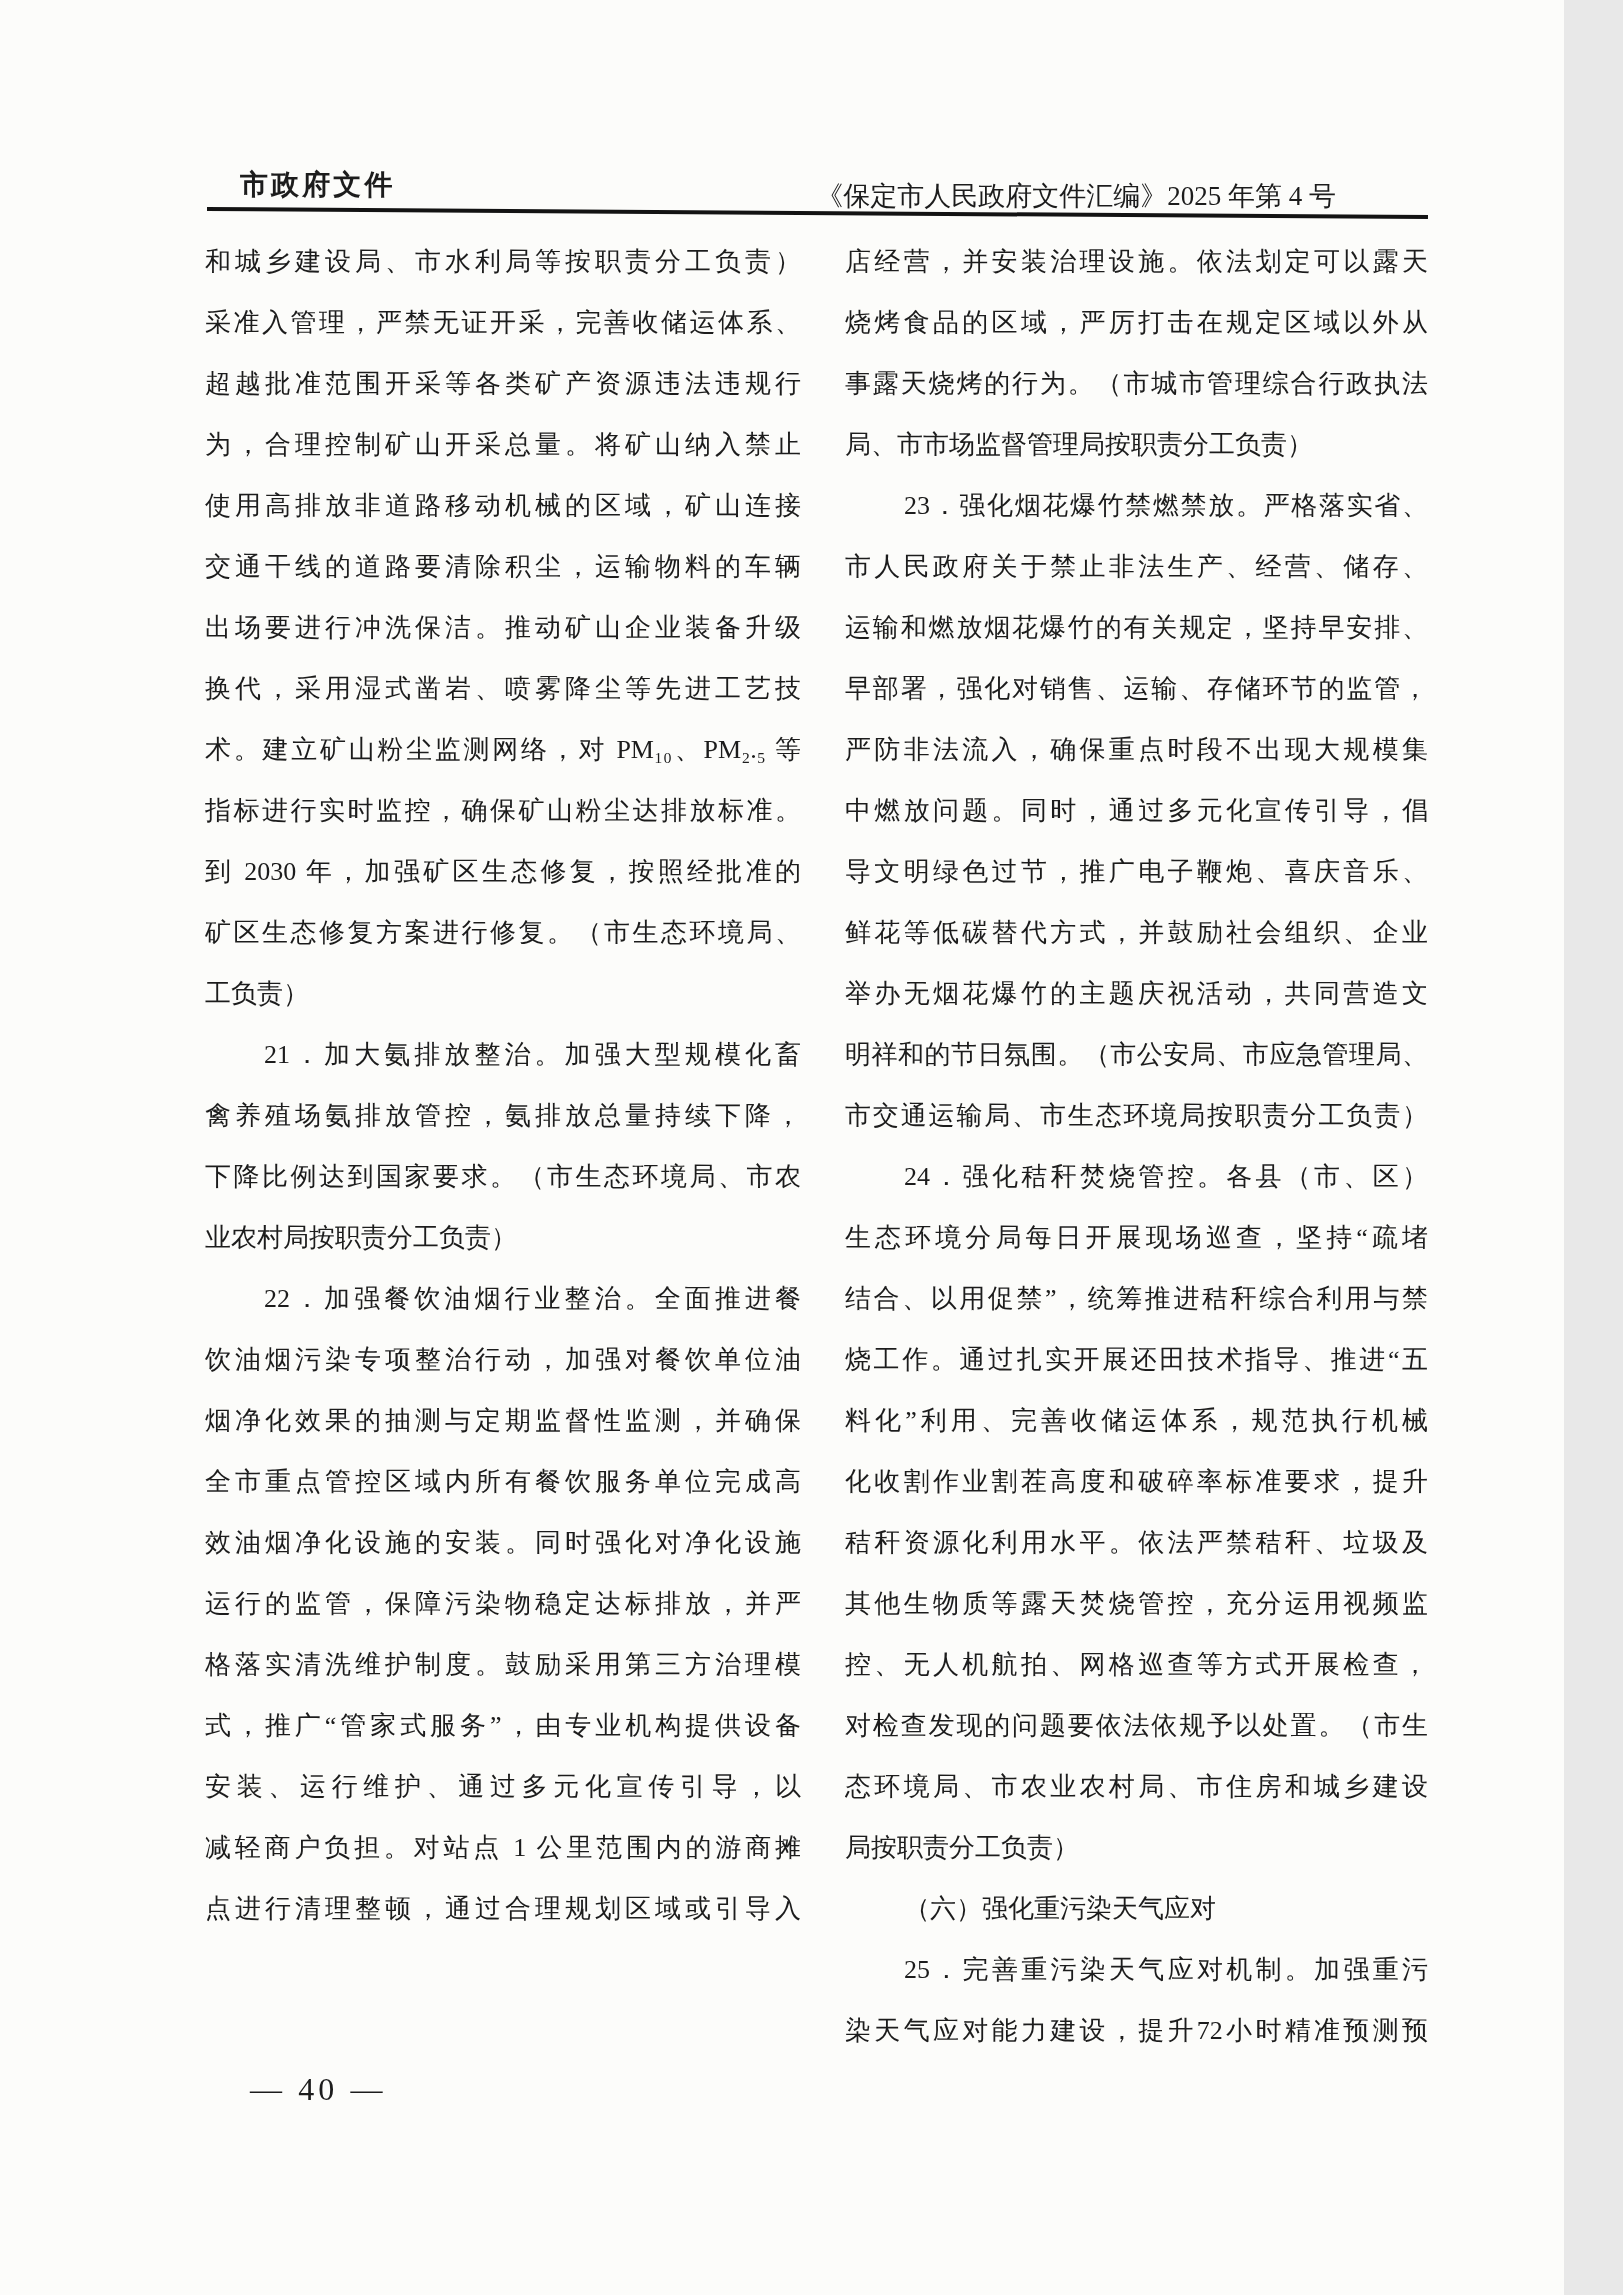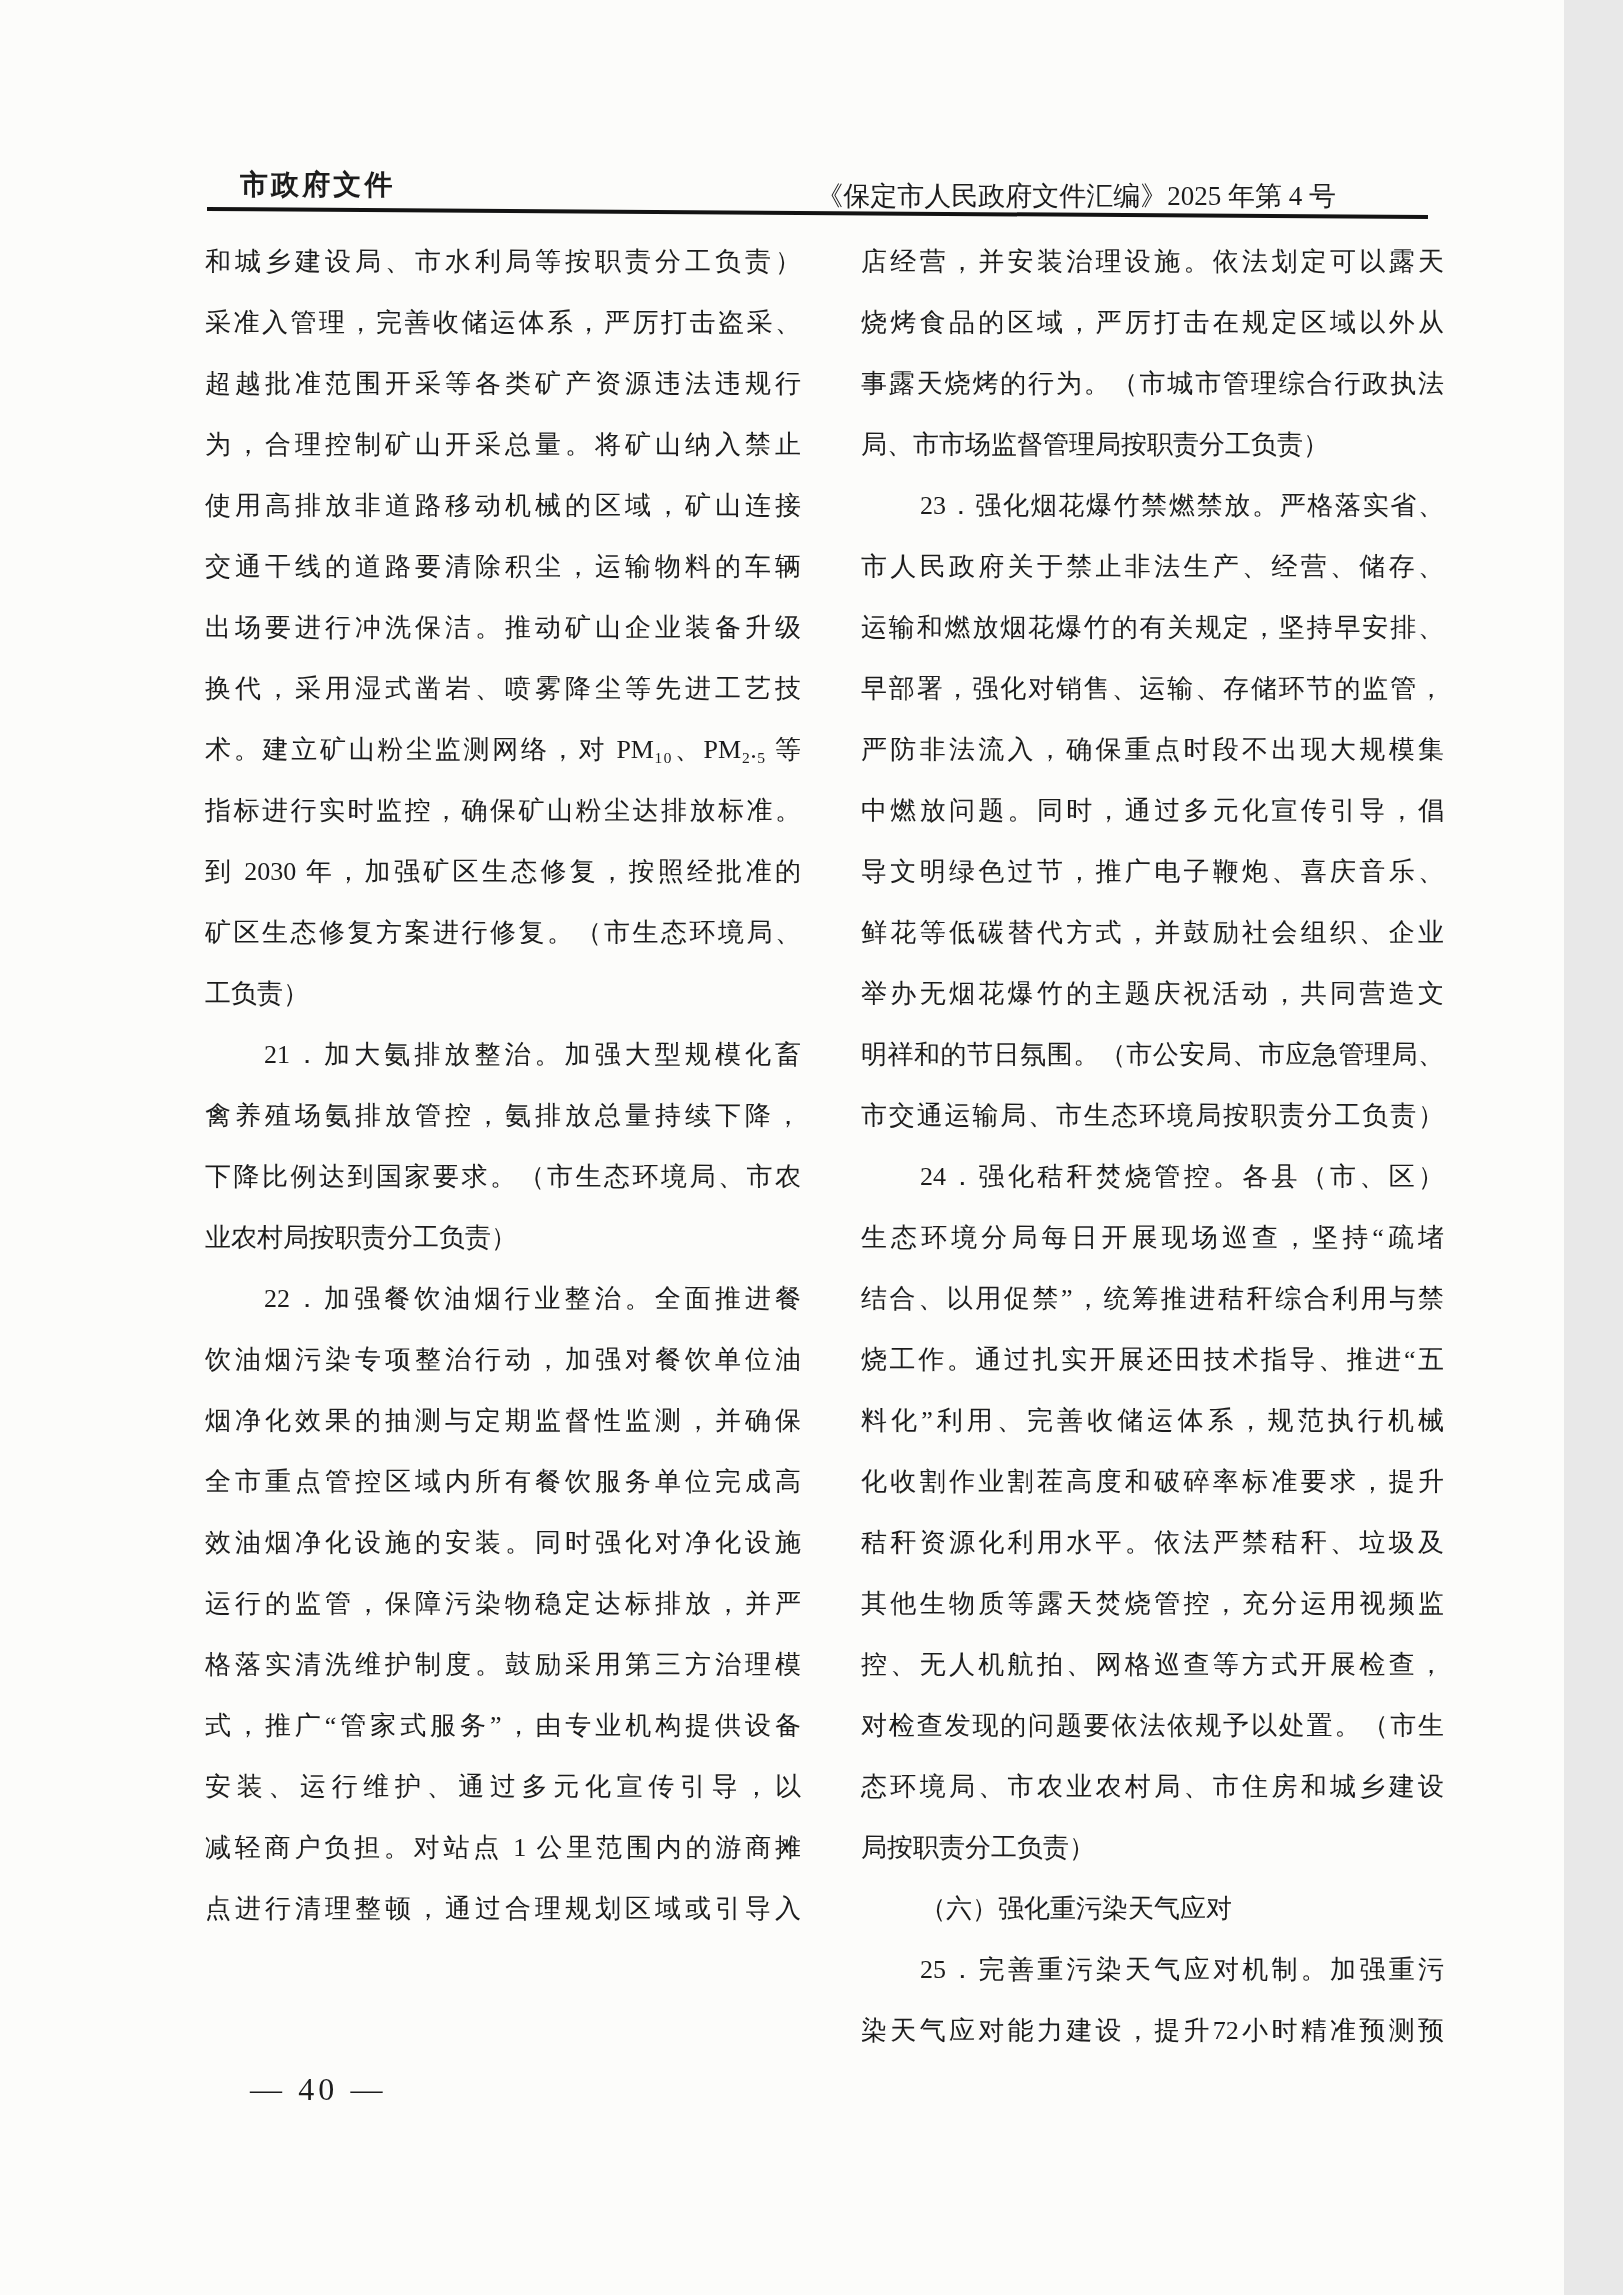--- a/index.html
+++ b/index.html
@@ -48,21 +48,21 @@
     transform: rotate(0.38deg);
     transform-origin: left center;
   }
   
   .columns {
     position: absolute;
     left: 205px;
     top: 231px;
     width: 1223px;
     display: flex;
-    gap: 60px;
+    gap: 44px;
     font-family: "Liberation Serif", "DejaVu Sans", serif;
     font-size: 26px;
     line-height: 61px;
     color: var(--ink);
   }
   .col { flex: 0 0 auto; }
   .col-left  { width: 596px; }
   .col-right { width: 583px; }
   .line {
     height: 61px;
@@ -88,21 +88,21 @@
 <body>
 
 <div class="page">
   <div class="hdr-left">市政府文件</div>
   <div class="hdr-right">《保定市人民政府文件汇编》2025 年第 4 号</div>
   <div class="hdr-rule"></div>
 
   <div class="columns">
     <div class="col col-left">
         <div class="line">和城乡建设局、市水利局等按职责分工负责）</div>
-        <div class="line">采准入管理，完善收储运体系，严厉打击盗采、</div>
+        <div class="line">采准入管理，严禁无证开采，完善收储运体系、</div>
         <div class="line">超越批准范围开采等各类矿产资源违法违规行</div>
         <div class="line">为，合理控制矿山开采总量。将矿山纳入禁止</div>
         <div class="line">使用高排放非道路移动机械的区域，矿山连接</div>
         <div class="line">交通干线的道路要清除积尘，运输物料的车辆</div>
         <div class="line">出场要进行冲洗保洁。推动矿山企业装备升级</div>
         <div class="line">换代，采用湿式凿岩、喷雾降尘等先进工艺技</div>
         <div class="line">术。建立矿山粉尘监测网络，对 PM₁₀、PM₂.₅ 等</div>
         <div class="line">指标进行实时监控，确保矿山粉尘达排放标准。</div>
         <div class="line">到 2030 年，加强矿区生态修复，按照经批准的</div>
         <div class="line">矿区生态修复方案进行修复。（市生态环境局、</div>

